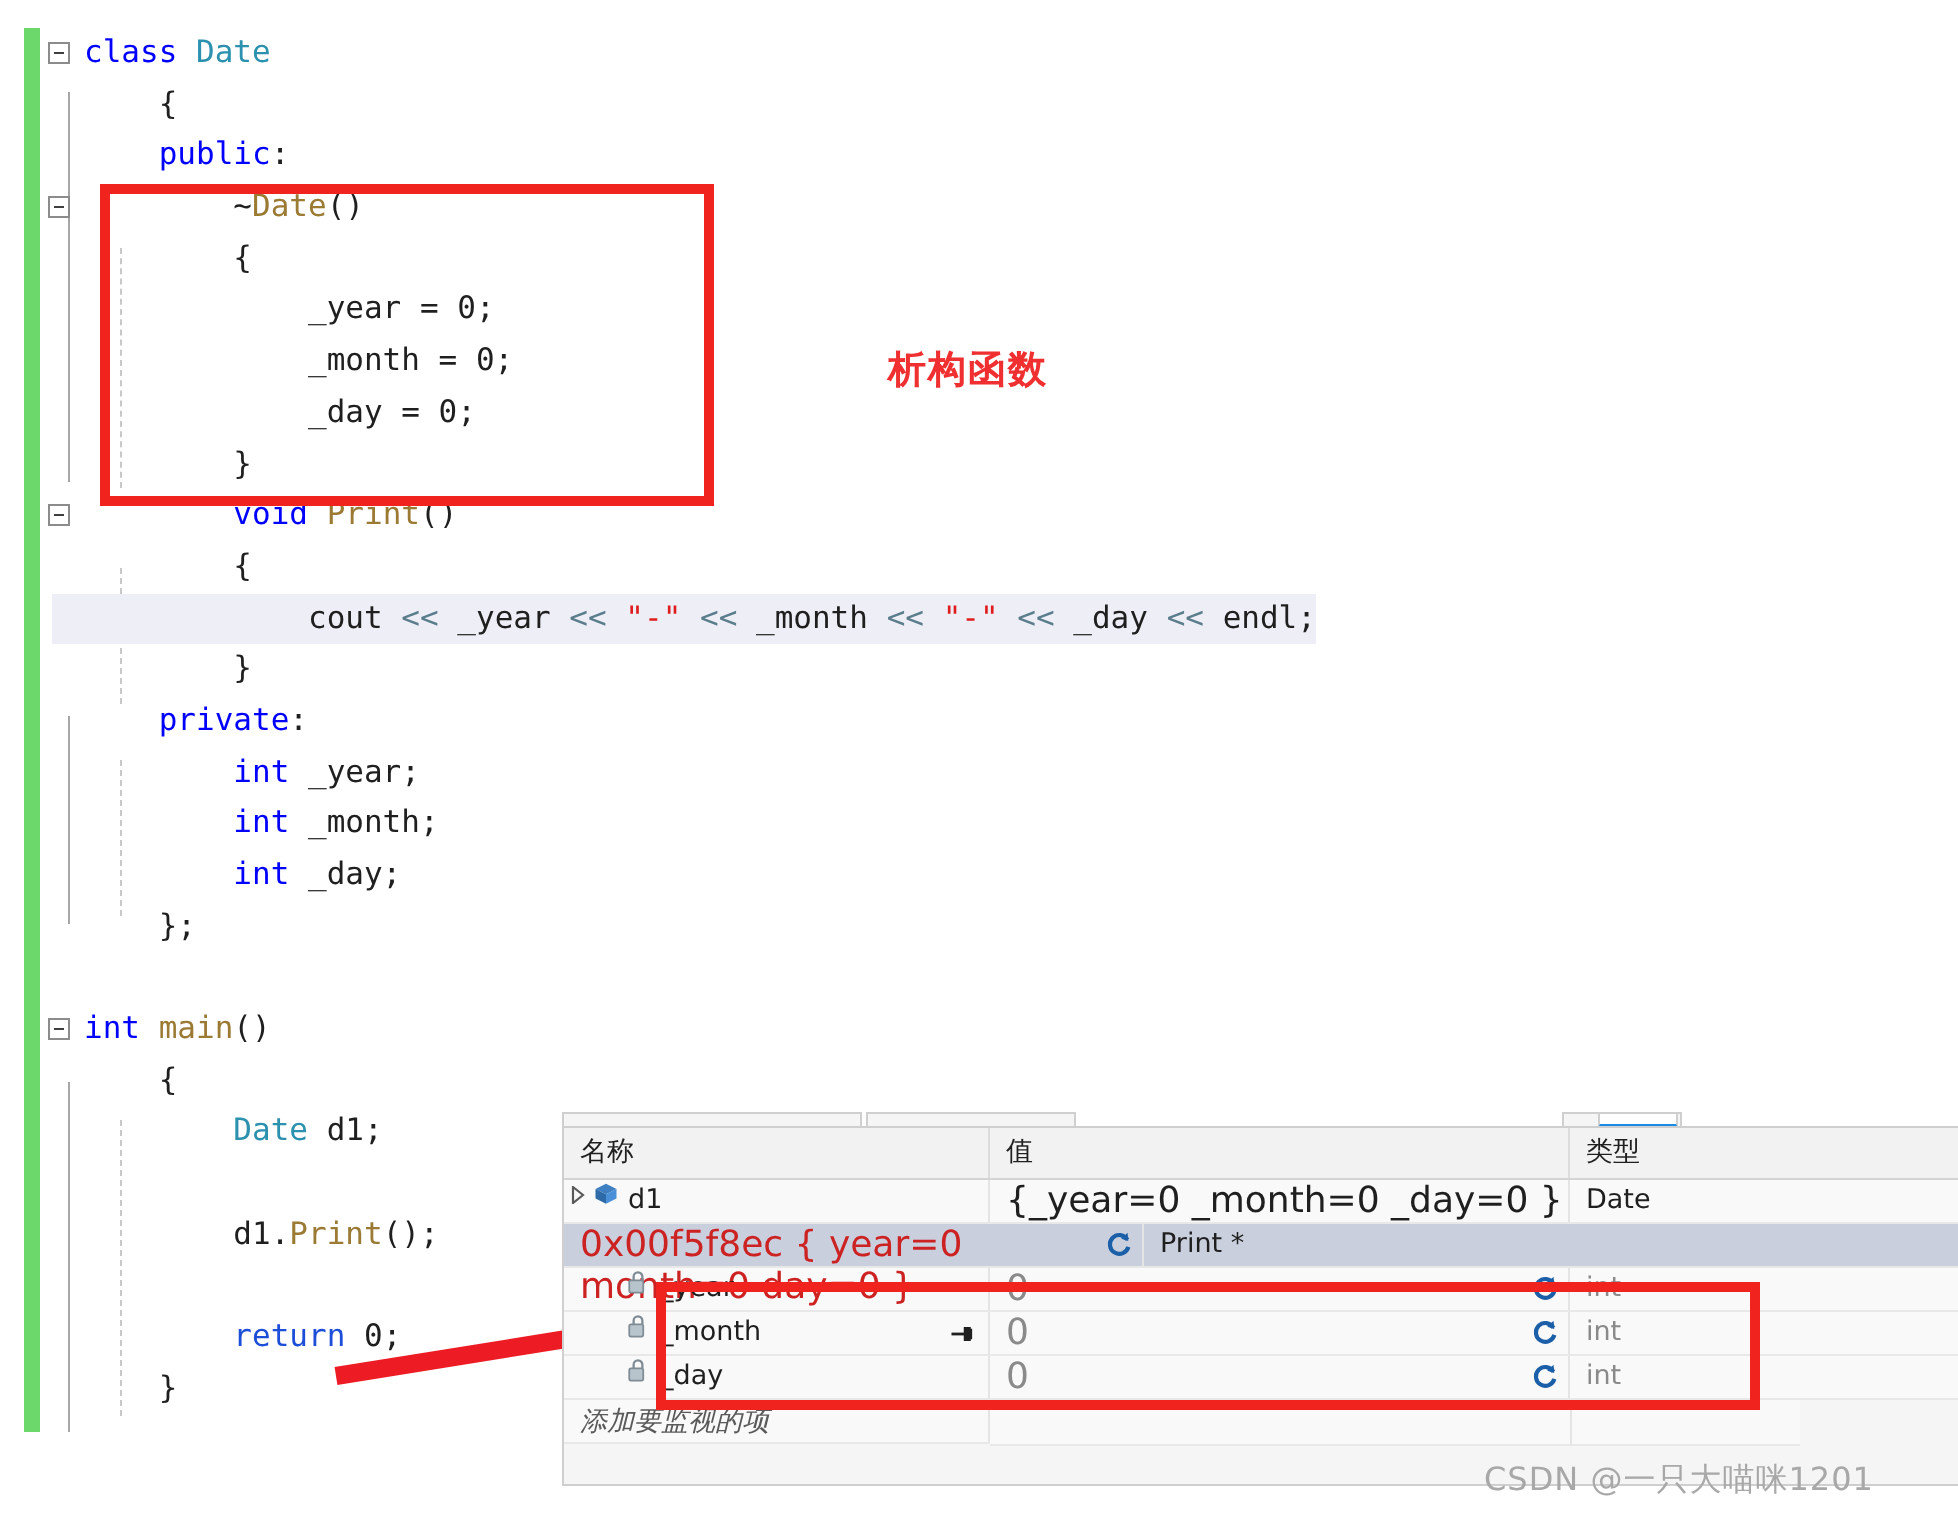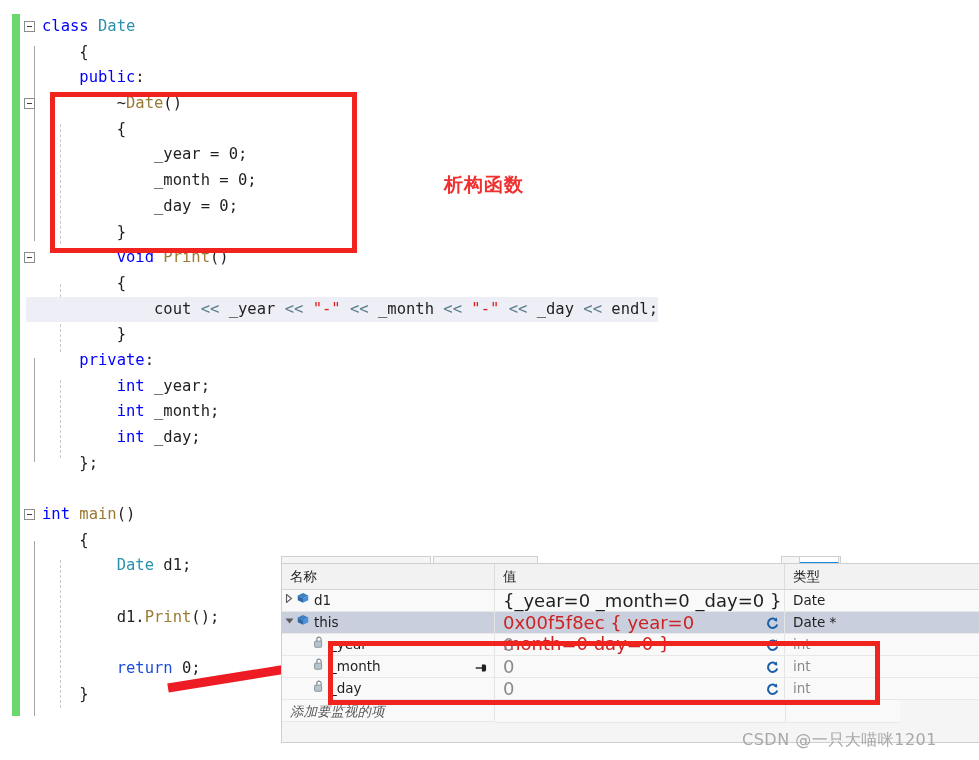--- a/index.html
+++ b/index.html
@@ -264,36 +264,25 @@
               <path d="M2 5.2 L8 2.2 L14 5.2 L8 8.2 Z" fill="#3d7fc1"></path>
               <path d="M2 5.2 L2 10.5 L8 13.5 L8 8.2 Z" fill="#2f6aa8"></path>
               <path d="M14 5.2 L14 10.5 L8 13.5 L8 8.2 Z" fill="#4a90d9"></path>
             </svg></span>
           <span class="nm">d1</span>
         </div>
         <div class="c-val">{_year=0 _month=0 _day=0 }</div>
         <div class="c-type">Date</div>
       </div>
       <div class="wrow sel">
-        <div class="c-name">
-          <span class="expander"><svg width="9" height="8" viewBox="0 0 9 8">
-              <path d="M0.5 1.5 L8.5 1.5 L4.5 6.5 Z" fill="#5a5a5a"></path>
-            </svg></span>
-          <span class="ico"><svg width="14" height="14" viewBox="0 0 16 16">
-              <path d="M2 5.2 L8 2.2 L14 5.2 L8 8.2 Z" fill="#3d7fc1"></path>
-              <path d="M2 5.2 L2 10.5 L8 13.5 L8 8.2 Z" fill="#2f6aa8"></path>
-              <path d="M14 5.2 L14 10.5 L8 13.5 L8 8.2 Z" fill="#4a90d9"></path>
-            </svg></span>
-          <span class="nm">this</span>
-        </div>
         <div class="c-val red">0x00f5f8ec { year=0  month=0  day=0 }<span class="refresh"><svg width="15" height="15" viewBox="0 0 16 16">
               <path d="M12.5 5.2 A5 5 0 1 0 13 9" fill="none" stroke="#1b5fa8" stroke-width="2.2"></path>
               <path d="M12.6 1.5 L12.9 5.8 L9.2 4.6 Z" fill="#1b5fa8"></path>
             </svg></span></div>
-        <div class="c-type">Date *</div>
+        <div class="c-type">Print *</div>
       </div>
       <div class="wrow">
         <div class="c-name">
           <span class="indent"></span>
           <span class="expander"></span>
           <span class="ico"><svg width="14" height="14" viewBox="0 0 16 16">
               <rect x="3" y="7" width="8" height="7" rx="1" fill="#b8c4cc" stroke="#7f8c95"></rect>
               <path d="M5.5 7 V5 a2.5 2.5 0 0 1 5 0 V7" fill="none" stroke="#7f8c95" stroke-width="1.3"></path>
             </svg></span>
           <span class="nm">_year</span>

